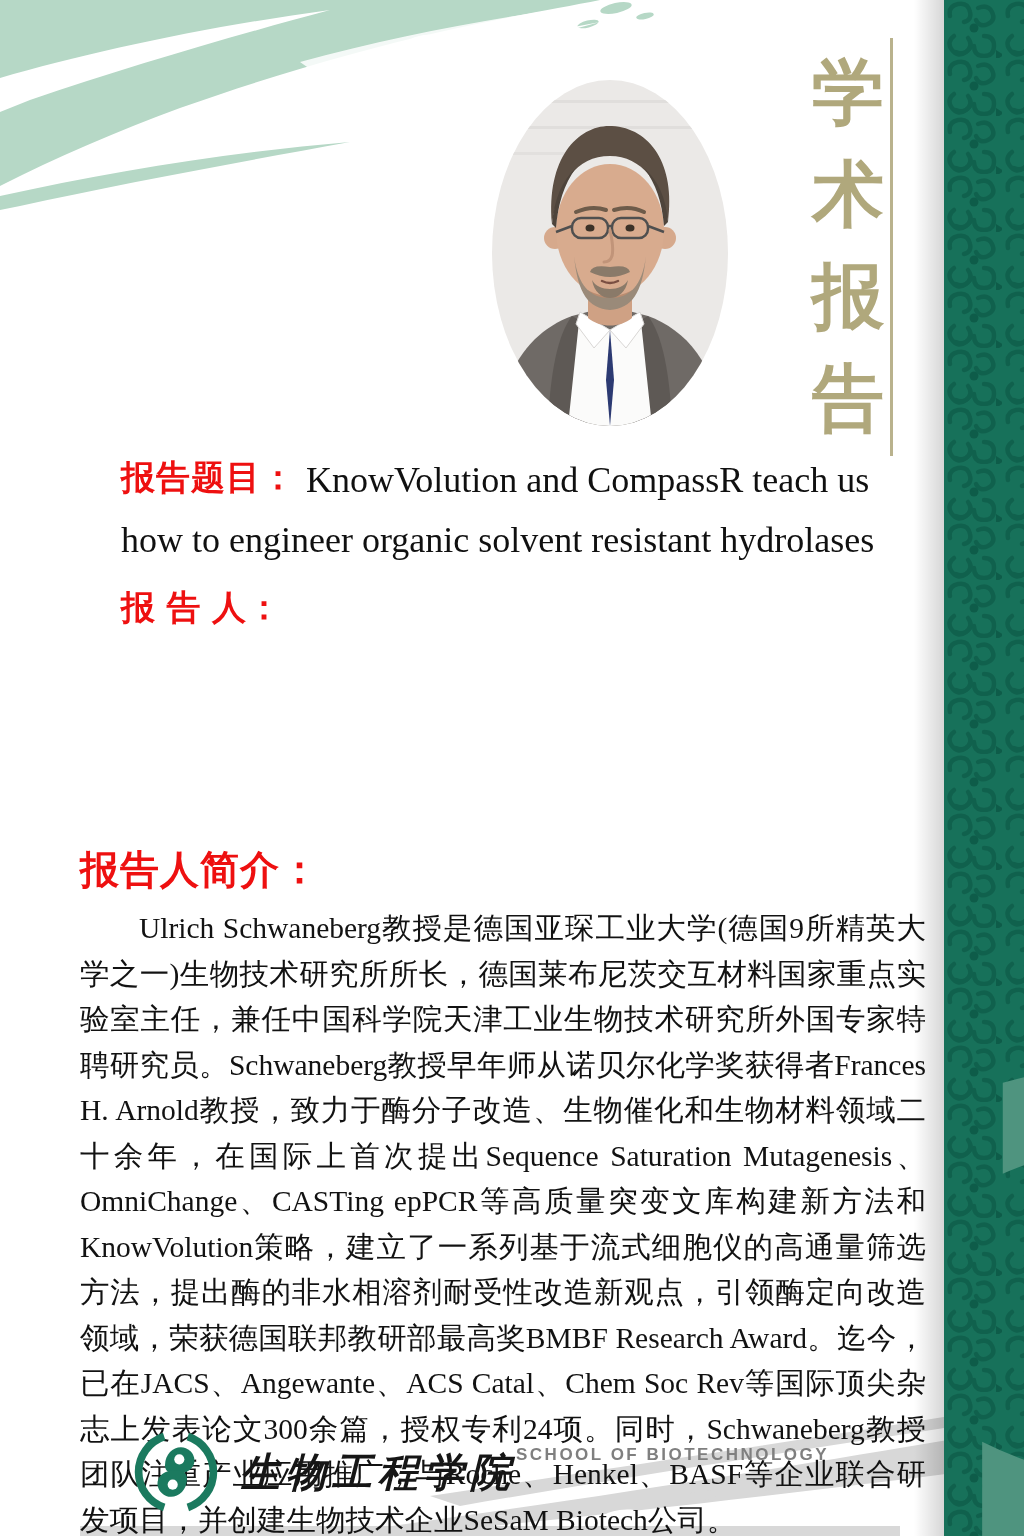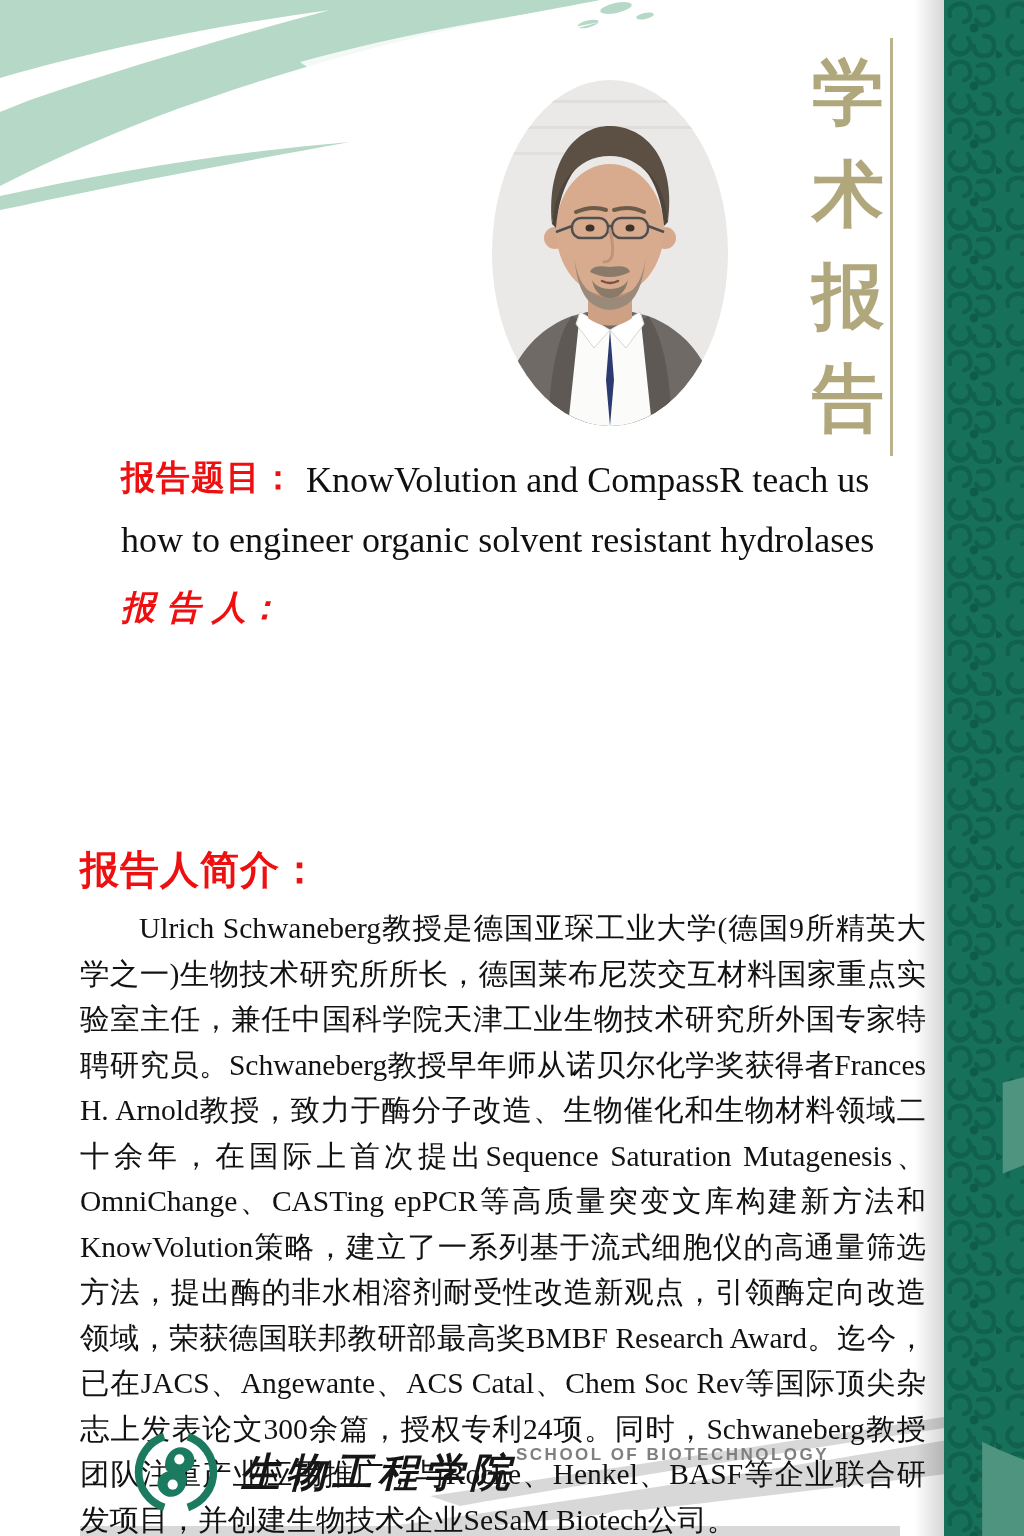--- a/index.html
+++ b/index.html
@@ -37,21 +37,21 @@
   
   .portrait{position:absolute;left:492px;top:80px;width:236px;height:346px;}
   
   .info-row{position:absolute;left:96px;display:flex;align-items:flex-end;white-space:nowrap;margin-left:25px;}
   .lbl{color:var(--accent-red);font-weight:700;font-size:34px;letter-spacing:1px;}
   .val-serif{font-family:"Liberation Serif",serif;font-size:36px;color:#101010;margin-left:10px;}
   .val-serif-b{font-family:"Liberation Serif",serif;font-weight:700;font-size:35px;color:#101010;margin-left:10px;}
   .val-cjk-b{font-weight:700;font-size:34px;color:#101010;margin-left:10px;}
   .row-1{top:455px;}
   .row-2{top:519px;}
-  .row-3{top:585px;font-style:italic;}
+  .row-3{top:585px;}
   .row-4{top:652px;}
   .row-5{top:721px;}
   
   .bio-heading{
     position:absolute;left:80px;top:843px;
     color:var(--accent-red);font-weight:700;font-size:39px;letter-spacing:1px;
   }
   .bio-text{
     position:absolute;left:80px;top:906px;width:846px;
     font-size:29.5px;line-height:45.5px;text-align:justify;text-indent:2em;

